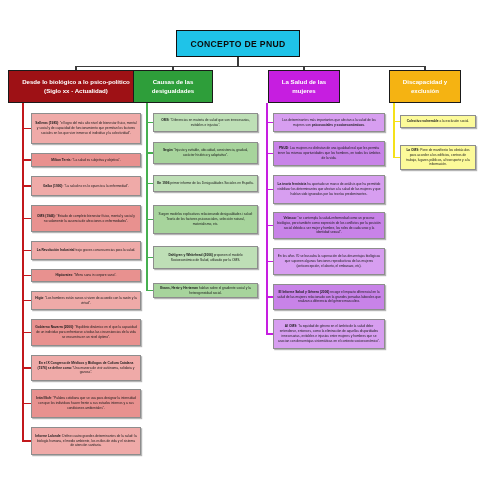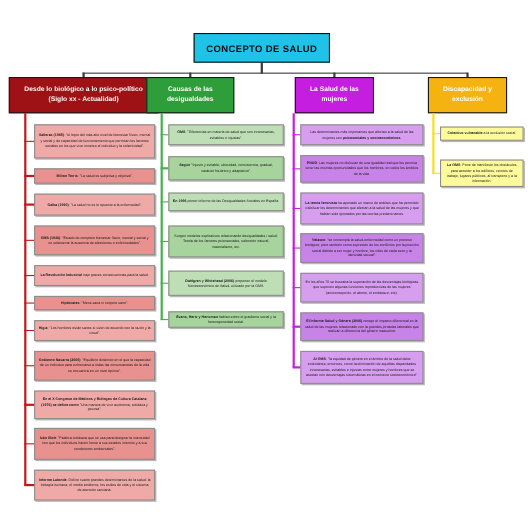--- a/index.html
+++ b/index.html
@@ -75,21 +75,21 @@
   .c-purple{background:#d79ef0;}
   .c-purple2{background:#c883e8;}
   .c-yellow{background:#fcfa9a;}
 </style>
 </head>
 <body>
 
 <div id="canvas"></div>
 
 <div class="root">
-  <span>CONCEPTO DE SALUD</span>
+  <span>CONCEPTO DE PNUD</span>
 </div>
 
 <div class="conn" style="left:237px;top:57px;width:1.6px;height:10px;"></div>
 <div class="conn" style="left:75px;top:65.5px;width:350px;height:1.6px;"></div>
 <div class="conn" style="left:75px;top:65.5px;width:1.6px;height:5px;"></div>
 <div class="conn" style="left:172px;top:65.5px;width:1.6px;height:5px;"></div>
 <div class="conn" style="left:303px;top:65.5px;width:1.6px;height:5px;"></div>
 <div class="conn" style="left:424px;top:65.5px;width:1.6px;height:5px;"></div>
 
 <div class="cat" id="cat-0">

